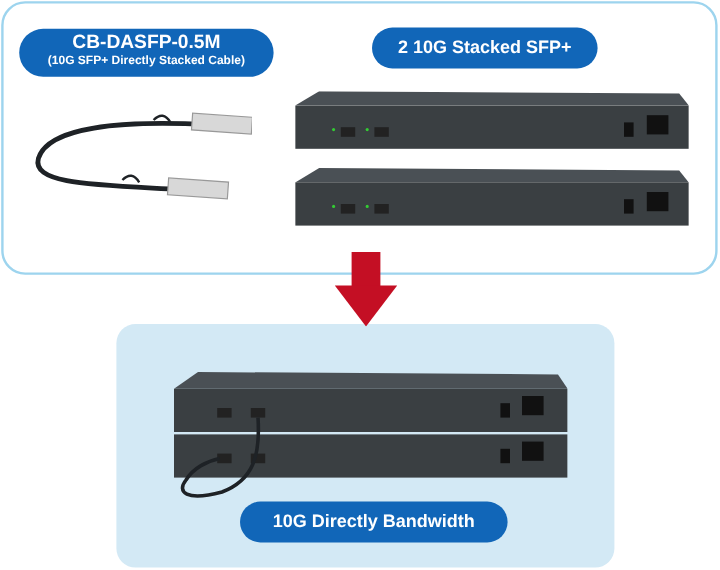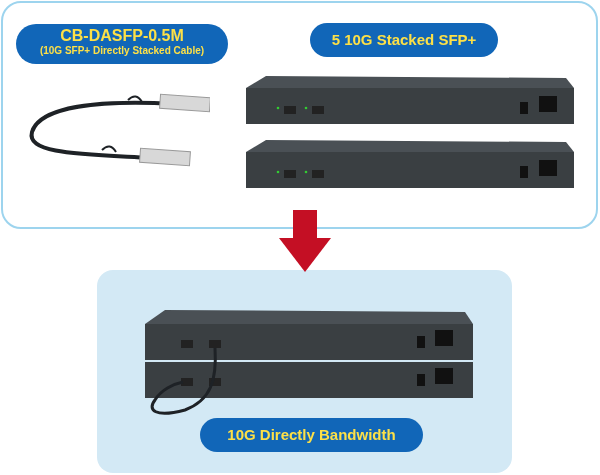--- a/index.html
+++ b/index.html
@@ -1,39 +1,39 @@
 <!DOCTYPE html>
 <html><head>
 <meta charset="utf-8">
 <style>
   html,body{margin:0;padding:0;background:#ffffff;}
   body{width:600px;height:475px;position:relative;overflow:hidden;font-family:"Liberation Sans",sans-serif;}
   .top-panel{position:absolute;left:1px;top:1px;width:593px;height:224px;border:2px solid #9dd4ee;border-radius:20px;background:#fff;}
   .bottom-panel{position:absolute;left:97px;top:270px;width:415px;height:203px;border-radius:16px;background:#d3e9f5;}
-  .pill{position:absolute;background:#1166b8;color:#fde047;font-weight:bold;text-align:center;border-radius:22px;}
+  .pill{position:absolute;background:#1166b8;color:#ffffff;font-weight:bold;text-align:center;border-radius:22px;}
   .pill-cable{left:16px;top:24px;width:212px;height:40px;}
   .pill-cable .l1{display:block;font-size:16px;line-height:18px;margin-top:3px;}
   .pill-cable .l2{display:block;font-size:10px;line-height:12px;}
   .pill-stack{left:310px;top:23px;width:188px;height:34px;font-size:15px;line-height:34px;}
   .pill-bw{left:200px;top:418px;width:223px;height:34px;font-size:15px;line-height:34px;}
   .switch{position:absolute;}
   .arrow{position:absolute;left:279px;top:210px;}
 </style>
 </head>
 <body>
 
 <div class="top-panel"></div>
 <div class="bottom-panel"></div>
 
 <div class="pill pill-cable">
   <span class="l1">CB-DASFP-0.5M</span>
   <span class="l2">(10G SFP+ Directly Stacked Cable)</span>
 </div>
 
-<div class="pill pill-stack">5 10G Stacked SFP+</div>
+<div class="pill pill-stack">2 10G Stacked SFP+</div>
 
 <svg class="switch" style="left:20px;top:92px" width="190" height="80">
   <path d="M155,12 C80,8 20,14 12,40 C6,62 60,62 130,66" fill="none" stroke="#1e2226" stroke-width="4"></path>
   <path d="M108,8 q8,-8 14,2" fill="none" stroke="#1e2226" stroke-width="2"></path>
   <path d="M82,58 q8,-8 14,2" fill="none" stroke="#1e2226" stroke-width="2"></path>
   <rect x="140" y="4" width="50" height="14" fill="#d8d8d8" stroke="#999" transform="rotate(4 165 11)"></rect>
   <rect x="120" y="58" width="50" height="14" fill="#d8d8d8" stroke="#999" transform="rotate(4 145 65)"></rect>
 </svg>
 
 <svg class="switch" style="left:246px;top:76px" width="328" height="50">

